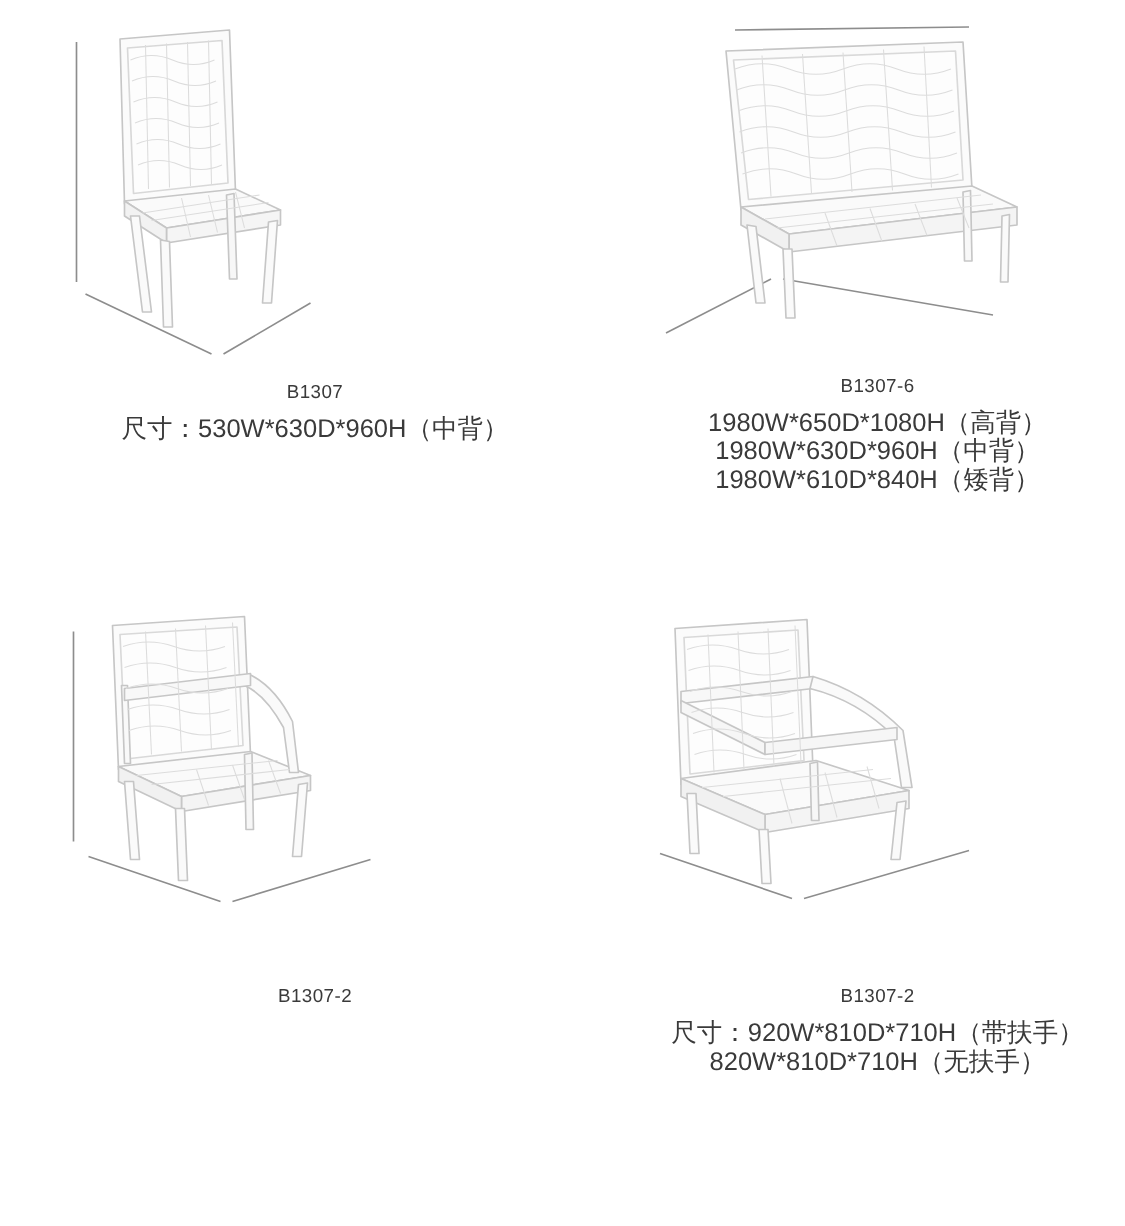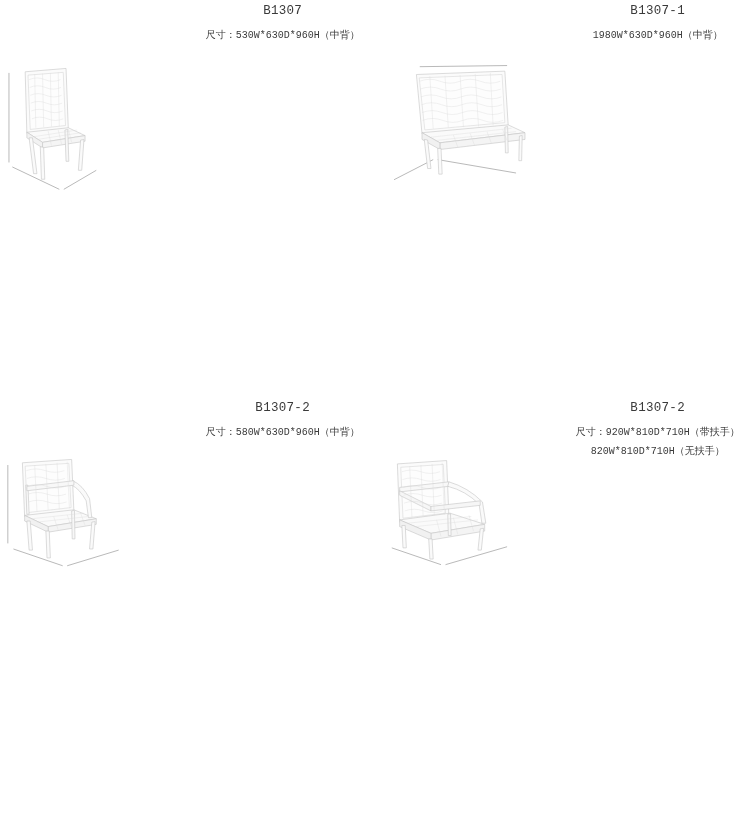--- a/index.html
+++ b/index.html
@@ -21,23 +21,22 @@
     background: #ffffff;
   }
   .grid {
     display: grid;
     grid-template-columns: 375px 375px;
     grid-template-rows: 395px 395px;
   }
   .cell {
     position: relative;
     display: flex;
-    flex-direction: row;
-    align-items: flex-start;
-    font-family: Liberation Mono, monospace;
+    flex-direction: column;
+    align-items: flex-end;
   }
   .art {
     position: relative;
     width: 340px;
     height: 240px;
     margin-top: 10px;
   }
   .art svg {
     display: block;
     width: 100%;
@@ -47,32 +46,32 @@
     text-align: center;
     width: 330px;
   }
   .model {
     font-size: 12.5px;
     color: #3a3a3a;
     letter-spacing: .3px;
     margin: 4px 0 8px 0;
   }
   .dims {
-    font-size: 10px;
+    font-size: 17px;
     line-height: 19px;
     color: #3a3a3a;
   }
   .dims div {
     white-space: nowrap;
   }
   .cell-2 .art, .cell-3 .art, .cell-4 .art {
     margin-top: 6px;
   }
   .cell-3 .caption, .cell-4 .caption {
-    margin-top: 2px;
+    margin-top: 12px;
   }
 </style>
 </head>
 <body>
 
 <div class="sheet">
   <div class="grid">
 
     <div class="cell cell-1">
       <div class="art">
@@ -163,23 +162,25 @@
             <path d="M100 140 L244 124"></path>
             <path d="M108 146 L252 130"></path>
             <path d="M140 136 L148 158"></path>
             <path d="M170 133 L178 155"></path>
             <path d="M200 130 L208 151"></path>
             <path d="M228 126 L236 146"></path>
           </g>
         </svg>
       </div>
       <div class="caption">
-        <div class="model">B1307-1</div>
-        <div class="dims">
+        <div class="model">B1307-6</div>
+        <div class="dims">
+          <div>1980W*650D*1080H（高背）</div>
           <div>1980W*630D*960H（中背）</div>
+          <div>1980W*610D*840H（矮背）</div>
         </div>
       </div>
     </div>
 
     <div class="cell cell-3">
       <div class="art">
         <svg viewBox="0 0 340 240" xmlns="http://www.w3.org/2000/svg">
           <g fill="none" stroke="#8d8d8d" stroke-width="1.1">
             <line x1="14" y1="20" x2="14" y2="160"></line>
             <line x1="24" y1="170" x2="112" y2="200"></line>
@@ -217,21 +218,20 @@
             <path d="M66 122 L158 112"></path>
             <path d="M96 112 L104 136"></path>
             <path d="M120 109 L128 132"></path>
             <path d="M144 106 L152 128"></path>
           </g>
         </svg>
       </div>
       <div class="caption">
         <div class="model">B1307-2</div>
         <div class="dims">
-          <div>尺寸：580W*630D*960H（中背）</div>
         </div>
       </div>
     </div>
 
     <div class="cell cell-4">
       <div class="art">
         <svg viewBox="0 0 340 240" xmlns="http://www.w3.org/2000/svg">
           <g fill="none" stroke="#8d8d8d" stroke-width="1.1">
             <line x1="30" y1="168" x2="118" y2="198"></line>
             <line x1="126" y1="198" x2="236" y2="166"></line>

